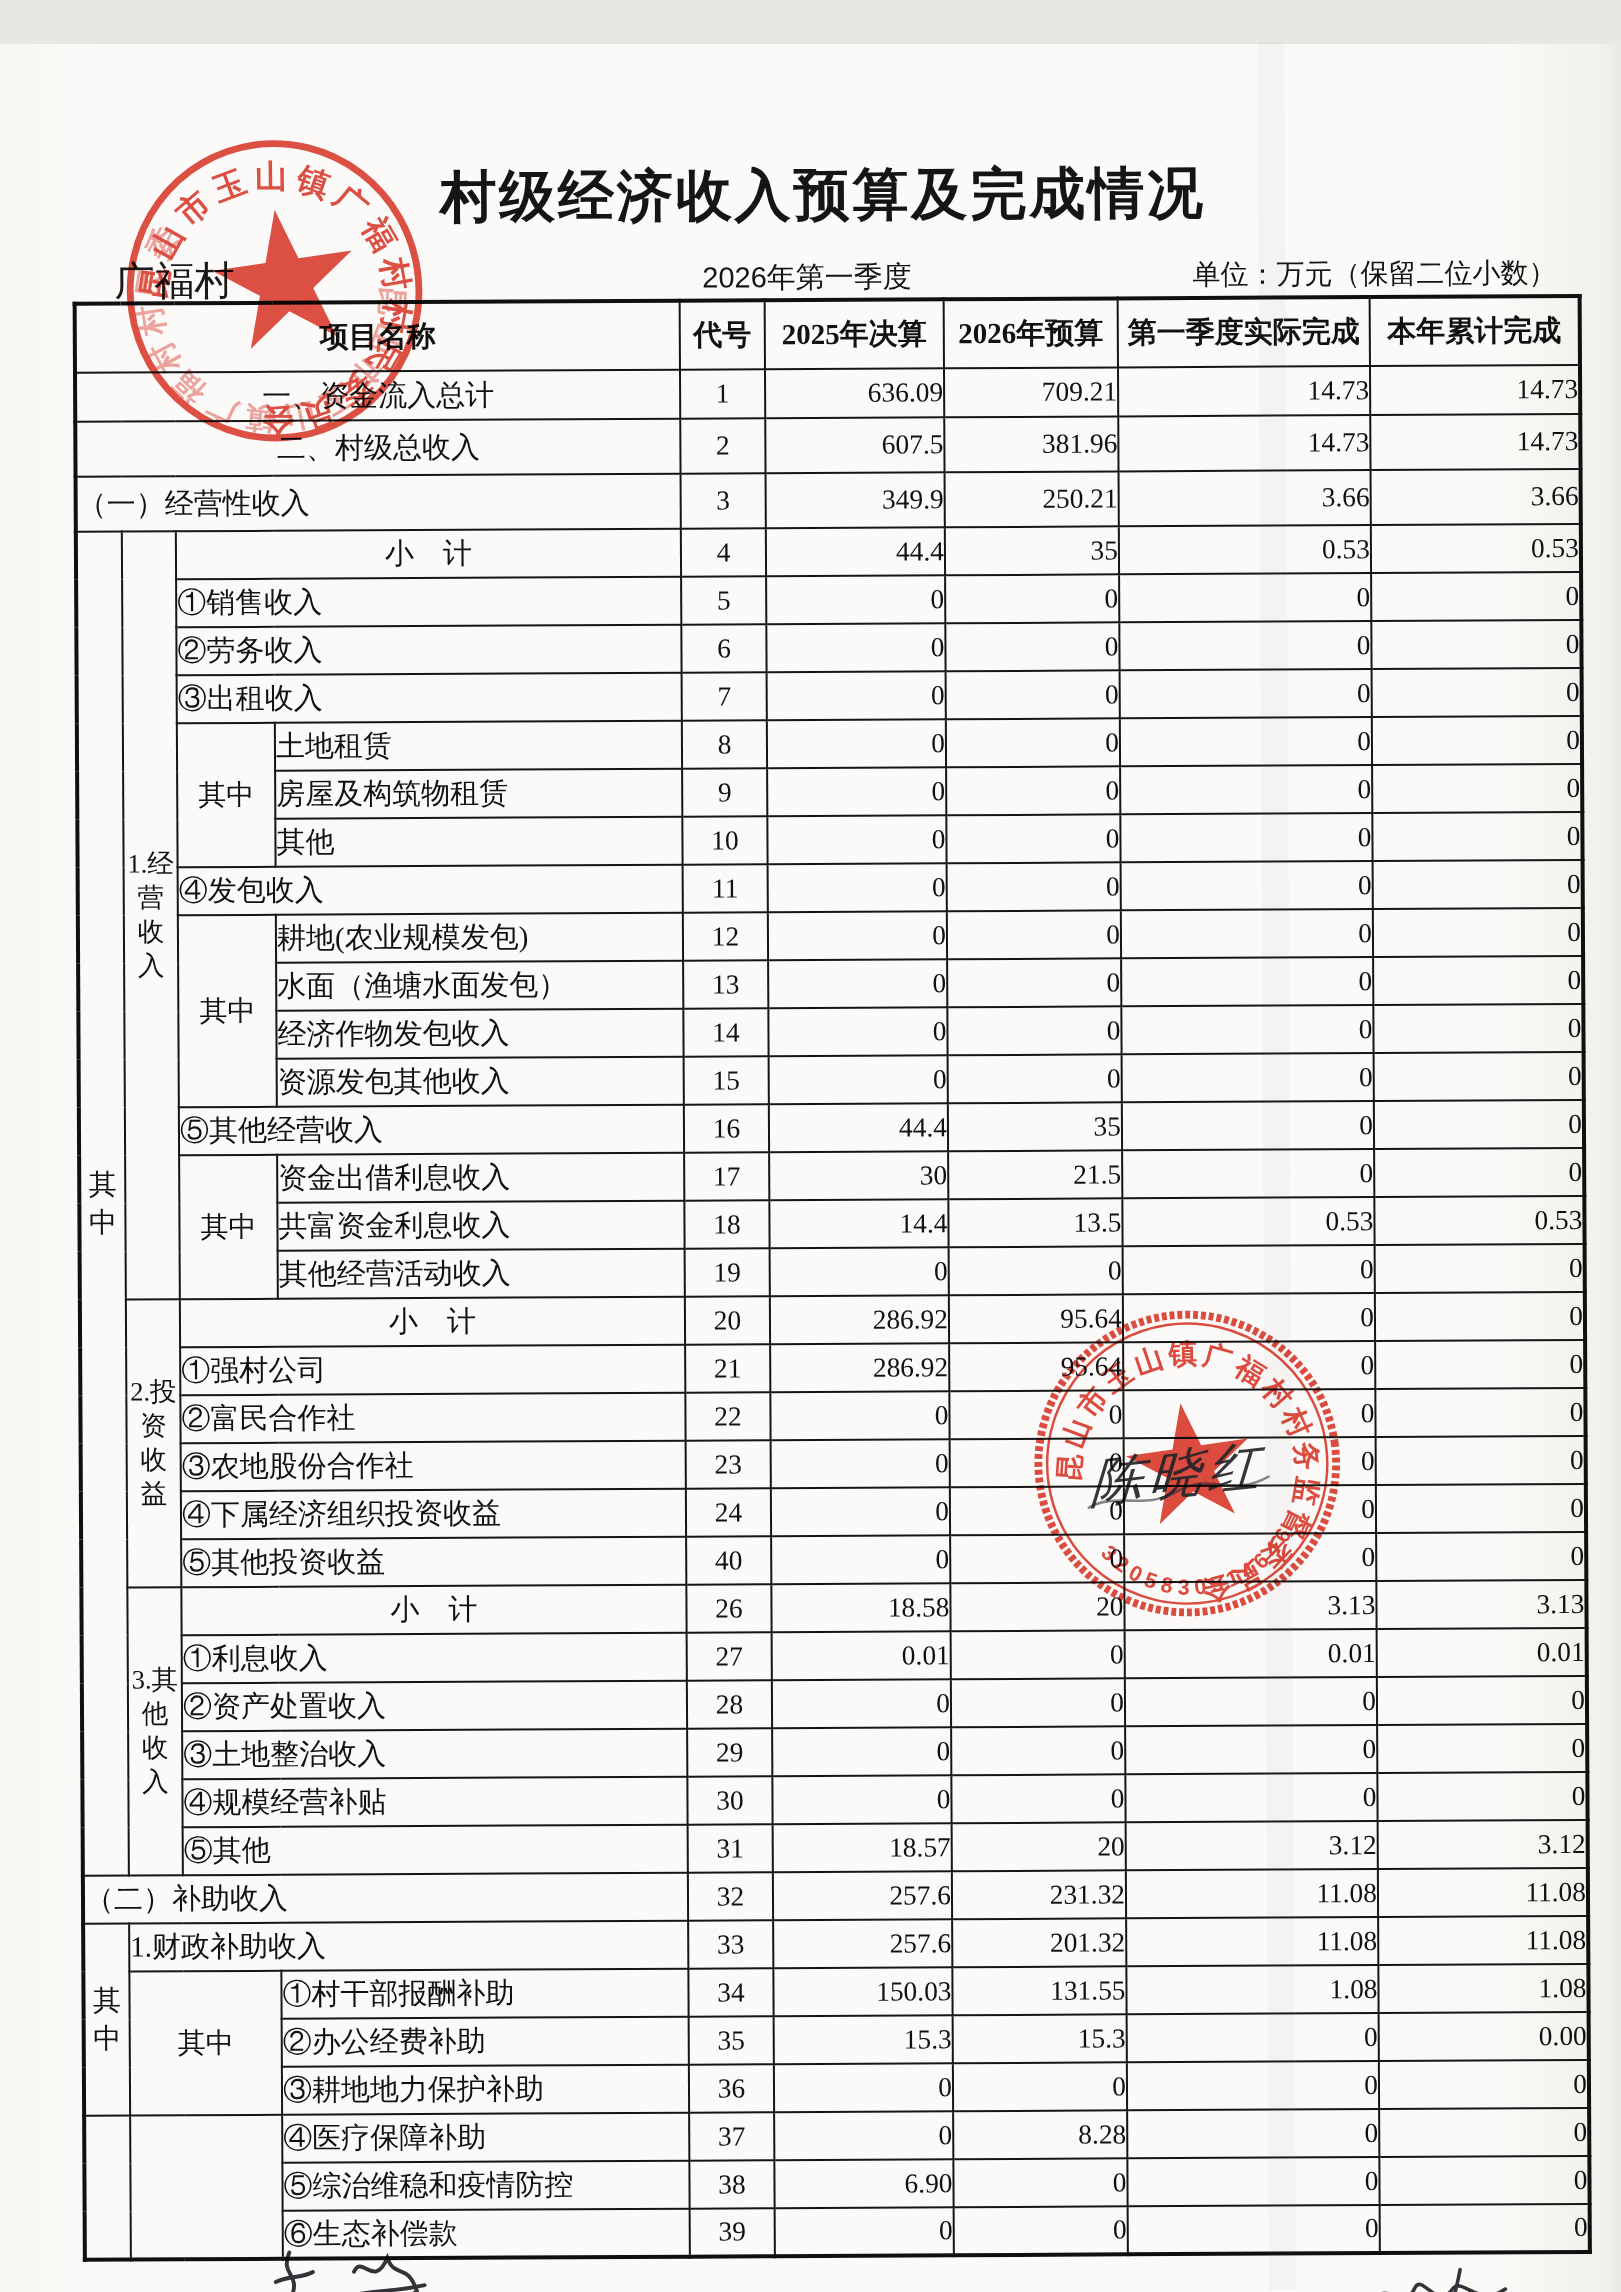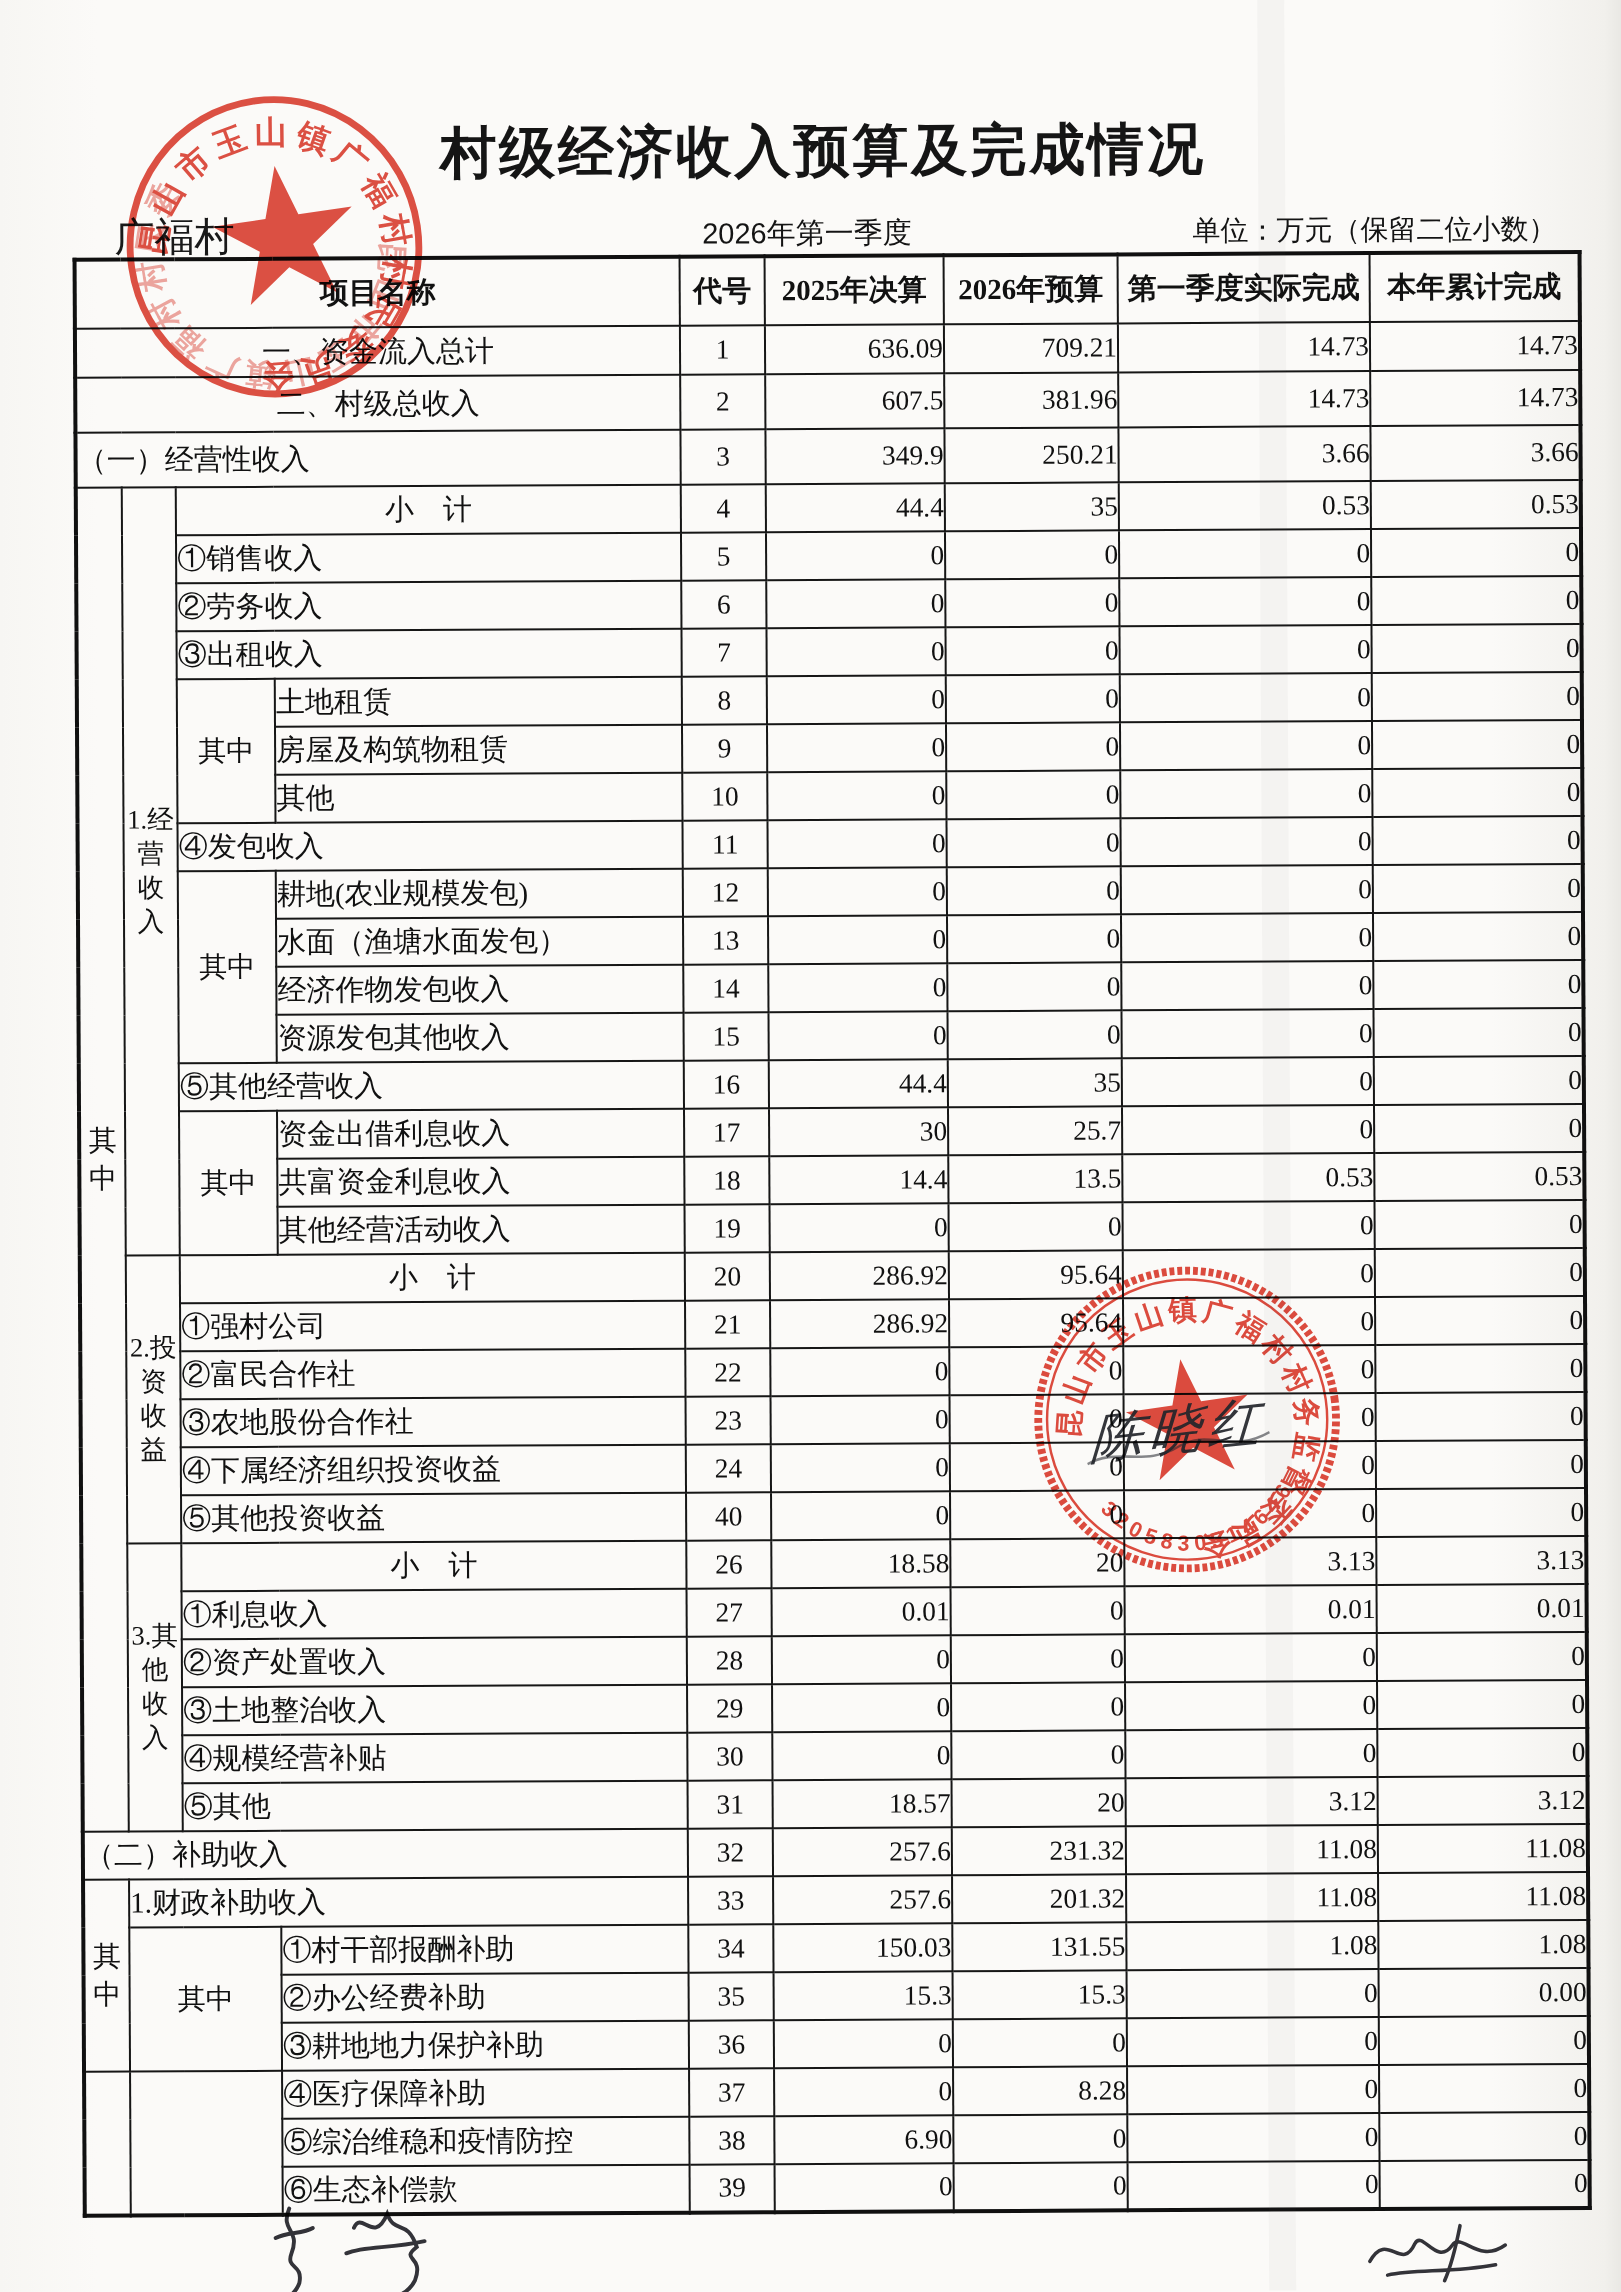--- a/index.html
+++ b/index.html
@@ -5,20 +5,21 @@
   html,body{margin:0;padding:0;}
   body{
     width:1621px;height:2293px;position:relative;
     background:#e8e7e3;
     font-family:"Liberation Serif","DejaVu Serif",serif;
     overflow:hidden;
   }
   .page{
     position:absolute;inset:0;
     background:linear-gradient(90deg,#f7f6f3 0%,#fbfaf8 6%,#fbfaf8 92%,#f1f0ec 99%,#e9e8e4 100%);
+    margin-top:44px;
   }
   .scan{position:absolute;inset:0;transform:rotate(-0.3deg);transform-origin:50% 40%;}
   .scanband{position:absolute;top:0;height:100%;left:1262px;width:27.4px;background:rgba(90,90,90,0.045);}
   .title{
     position:absolute;top:114px;left:0;width:100%;text-align:center;
     font-family:"Liberation Sans","DejaVu Sans",sans-serif;
     font-size:56px;font-weight:700;letter-spacing:2.9px;color:#151515;
     padding-left:33px;box-sizing:border-box;
   }
   .village{position:absolute;left:118px;top:206px;font-size:40px;color:#191919;
@@ -215,21 +216,21 @@
     <td class="num">44.4</td>
     <td class="num">35</td>
     <td class="num">0</td>
     <td class="num">0</td>
    </tr>
    <tr class="r">
     <td class="qzh" rowspan="3">其中</td>
     <td class="nm">资金出借利息收入</td>
     <td class="code">17</td>
     <td class="num">30</td>
-    <td class="num">25.7</td>
+    <td class="num">21.5</td>
     <td class="num">0</td>
     <td class="num">0</td>
    </tr>
    <tr class="r">
     <td class="nm">共富资金利息收入</td>
     <td class="code">18</td>
     <td class="num">14.4</td>
     <td class="num">13.5</td>
     <td class="num">0.53</td>
     <td class="num">0.53</td>

